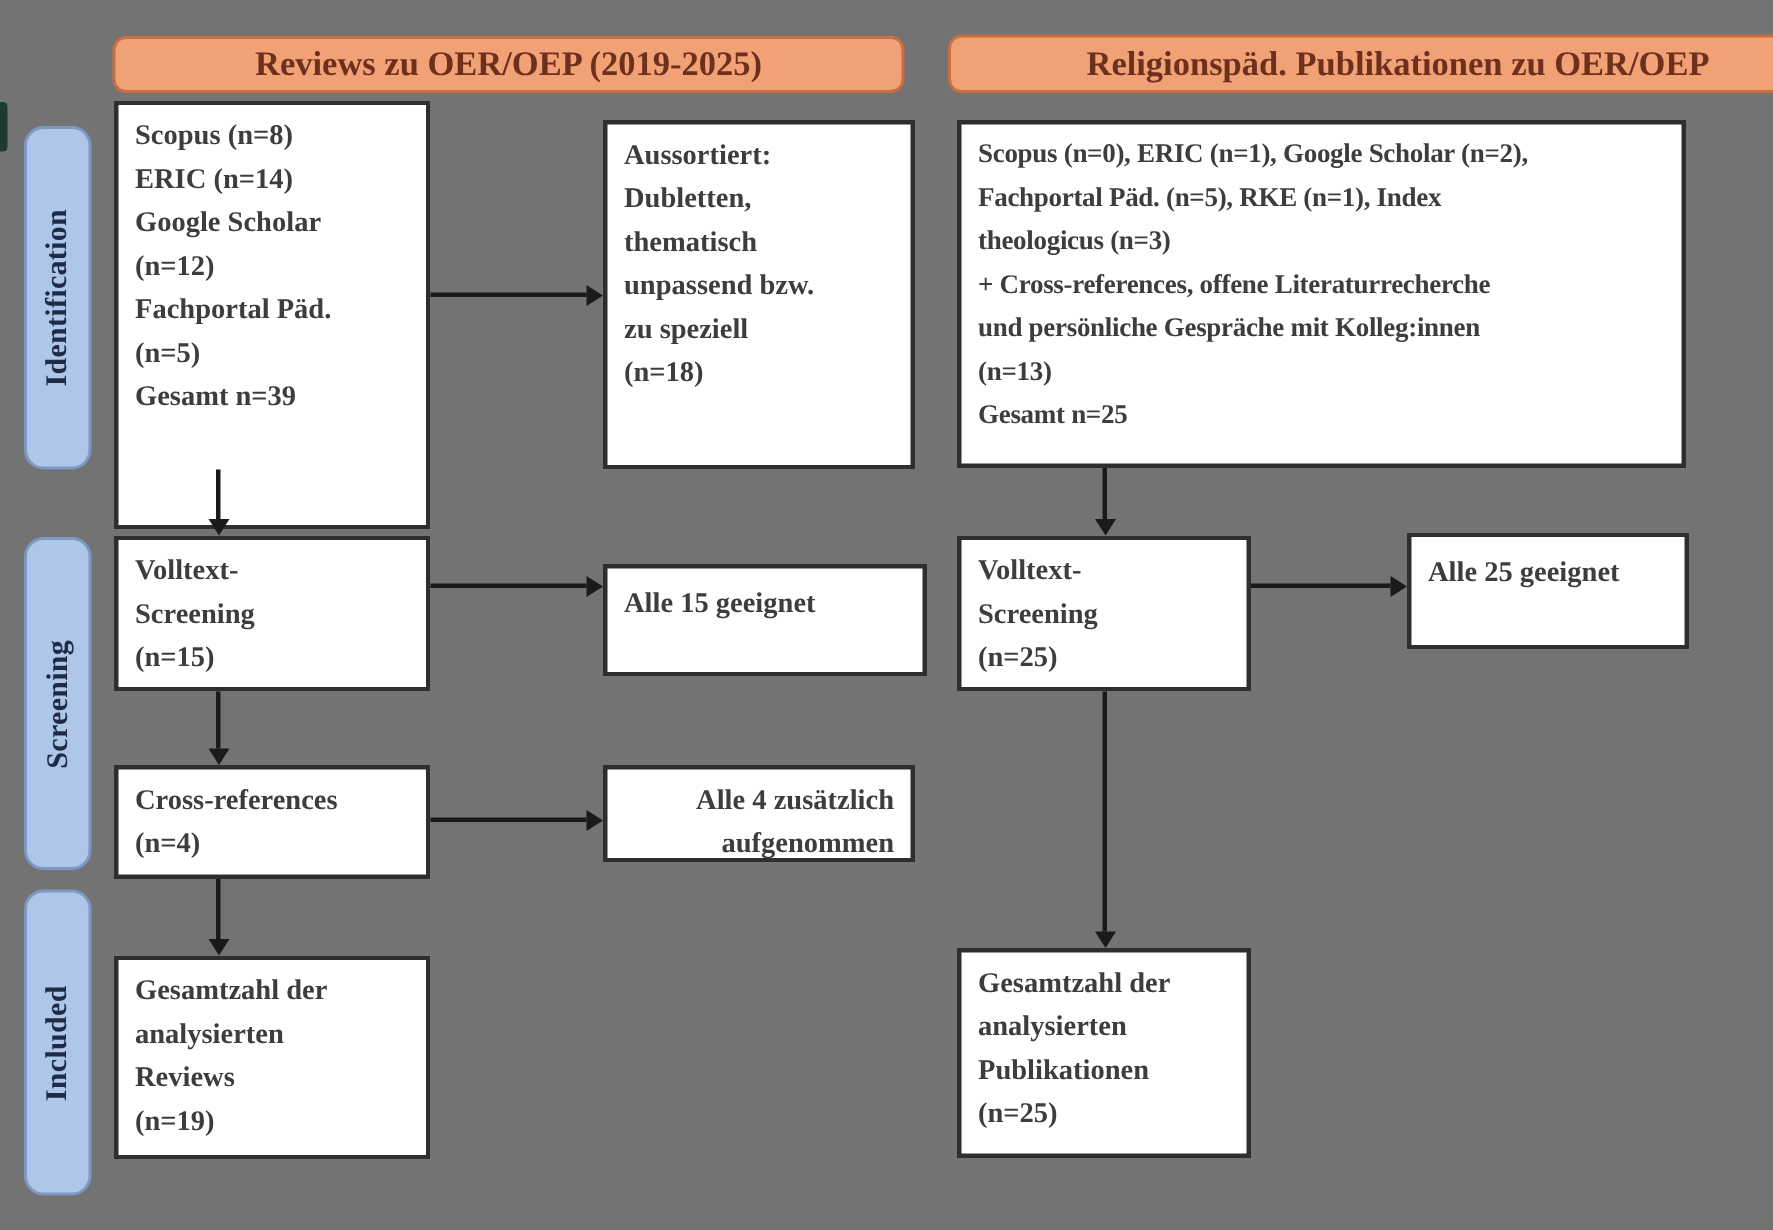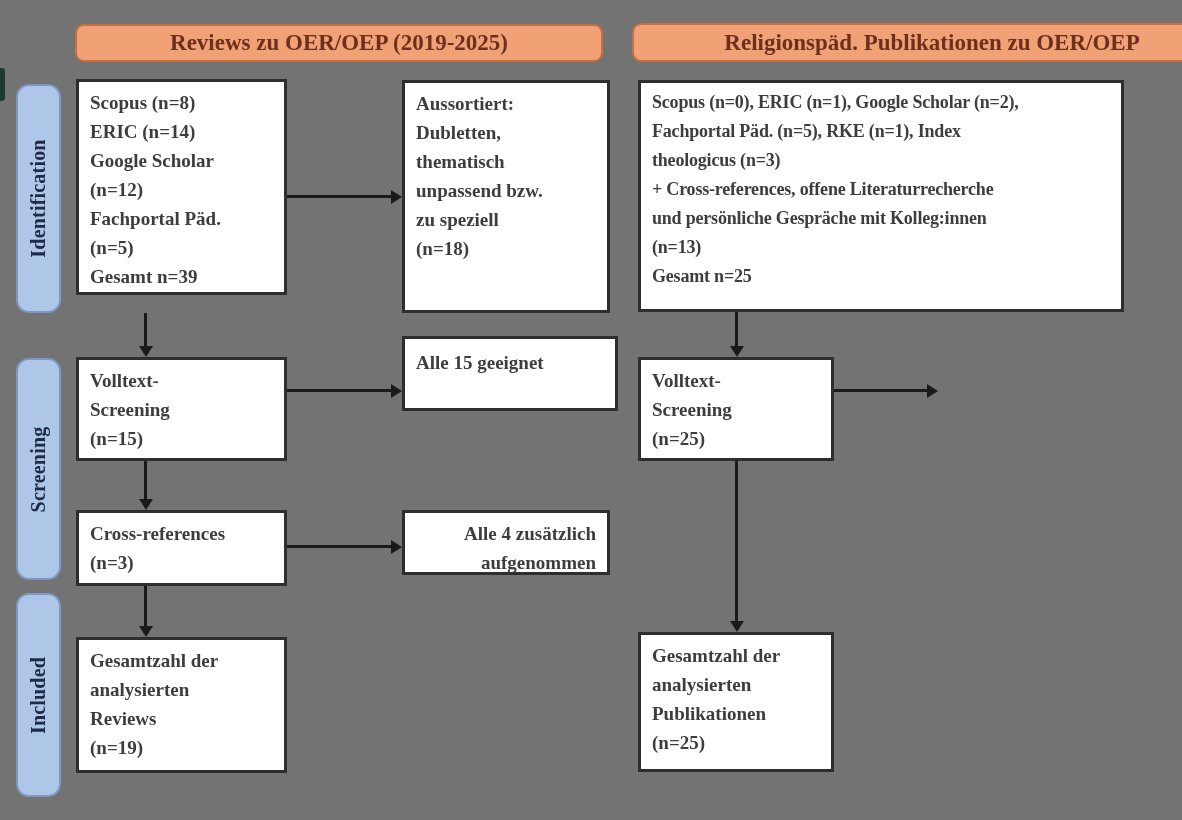--- a/index.html
+++ b/index.html
@@ -59,56 +59,57 @@
   <div class="stage-bar" style="left:16px;top:84px;width:45px;height:229px;">
     <span>Identification</span>
   </div>
   <div class="stage-bar" style="left:16px;top:358px;width:45px;height:222px;">
     <span>Screening</span>
   </div>
   <div class="stage-bar" style="left:16px;top:593px;width:45px;height:204px;">
     <span>Included</span>
   </div>
 
-  <div class="fbox" style="left:76px;top:79px;width:211px;height:216px;">Scopus (n=8)
+  <div class="fbox" style="left:76px;top:67px;width:211px;height:286px;">Scopus (n=8)
 ERIC (n=14)
 Google Scholar
 (n=12)
 Fachportal Päd.
 (n=5)
 Gesamt n=39</div>
   <div class="fbox" style="left:402px;top:80px;width:208px;height:233px;">Aussortiert:
 Dubletten,
 thematisch
 unpassend bzw.
 zu speziell
 (n=18)</div>
   <div class="fbox" style="left:76px;top:357px;width:211px;height:104px;">Volltext-
 Screening
 (n=15)</div>
-  <div class="fbox pad-top" style="left:402px;top:336px;width:216px;height:75px;">Alle 15 geeignet</div>
+  <div class="fbox pad-top" style="left:402px;top:376px;width:216px;height:75px;">Alle 15 geeignet</div>
   <div class="fbox" style="left:76px;top:510px;width:211px;height:76px;">Cross-references
-(n=3)</div>
+(n=4)</div>
   <div class="fbox" style="left:402px;top:510px;width:208px;height:65px;text-align:right;">Alle 4 zusätzlich
 aufgenommen</div>
   <div class="fbox" style="left:76px;top:637px;width:211px;height:136px;">Gesamtzahl der
 analysierten
 Reviews
 (n=19)</div>
 
   <div class="fbox wide" style="left:638px;top:80px;width:486px;height:232px;">Scopus (n=0), ERIC (n=1), Google Scholar (n=2),
 Fachportal Päd. (n=5), RKE (n=1), Index
 theologicus (n=3)
 + Cross-references, offene Literaturrecherche
 und persönliche Gespräche mit Kolleg:innen
 (n=13)
 Gesamt n=25</div>
   <div class="fbox" style="left:638px;top:357px;width:196px;height:104px;">Volltext-
 Screening
 (n=25)</div>
+  <div class="fbox pad-top" style="left:938px;top:355px;width:188px;height:78px;">Alle 25 geeignet</div>
   <div class="fbox" style="left:638px;top:632px;width:196px;height:140px;">Gesamtzahl der
 analysierten
 Publikationen
 (n=25)</div>
 
   <div class="arrow-v" style="left:144px;top:313px;height:33px;"></div>
   <div class="arrow-h" style="left:287px;top:195px;width:104px;"></div>
   <div class="arrow-h" style="left:287px;top:389px;width:104px;"></div>
   <div class="arrow-v" style="left:144px;top:461px;height:38px;"></div>
   <div class="arrow-h" style="left:287px;top:545px;width:104px;"></div>

